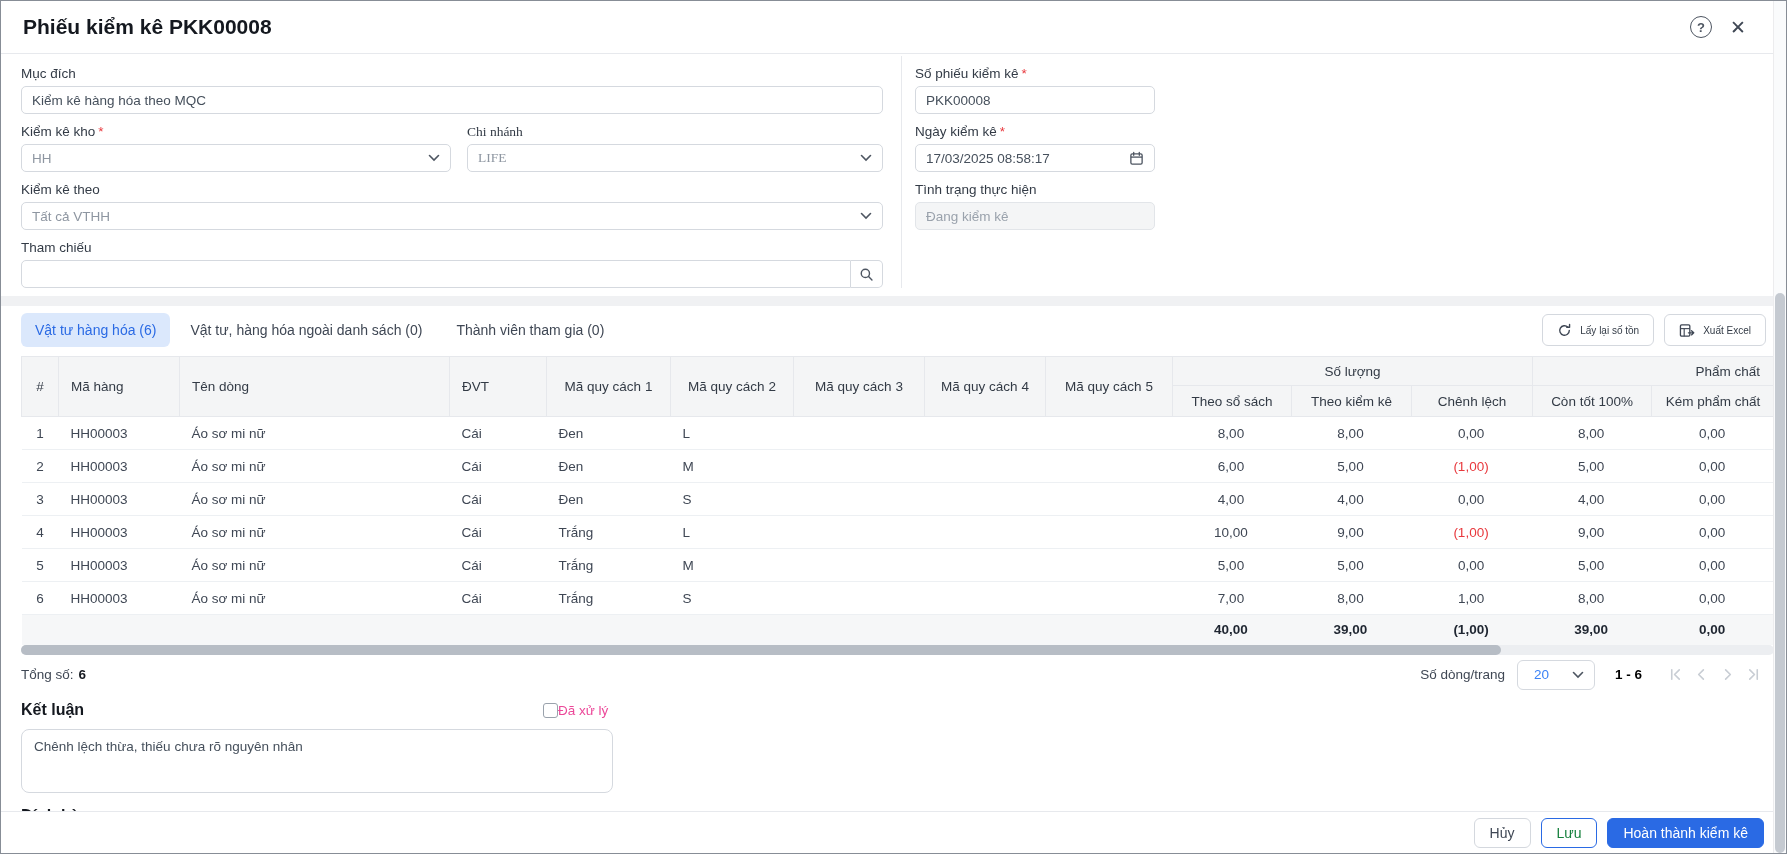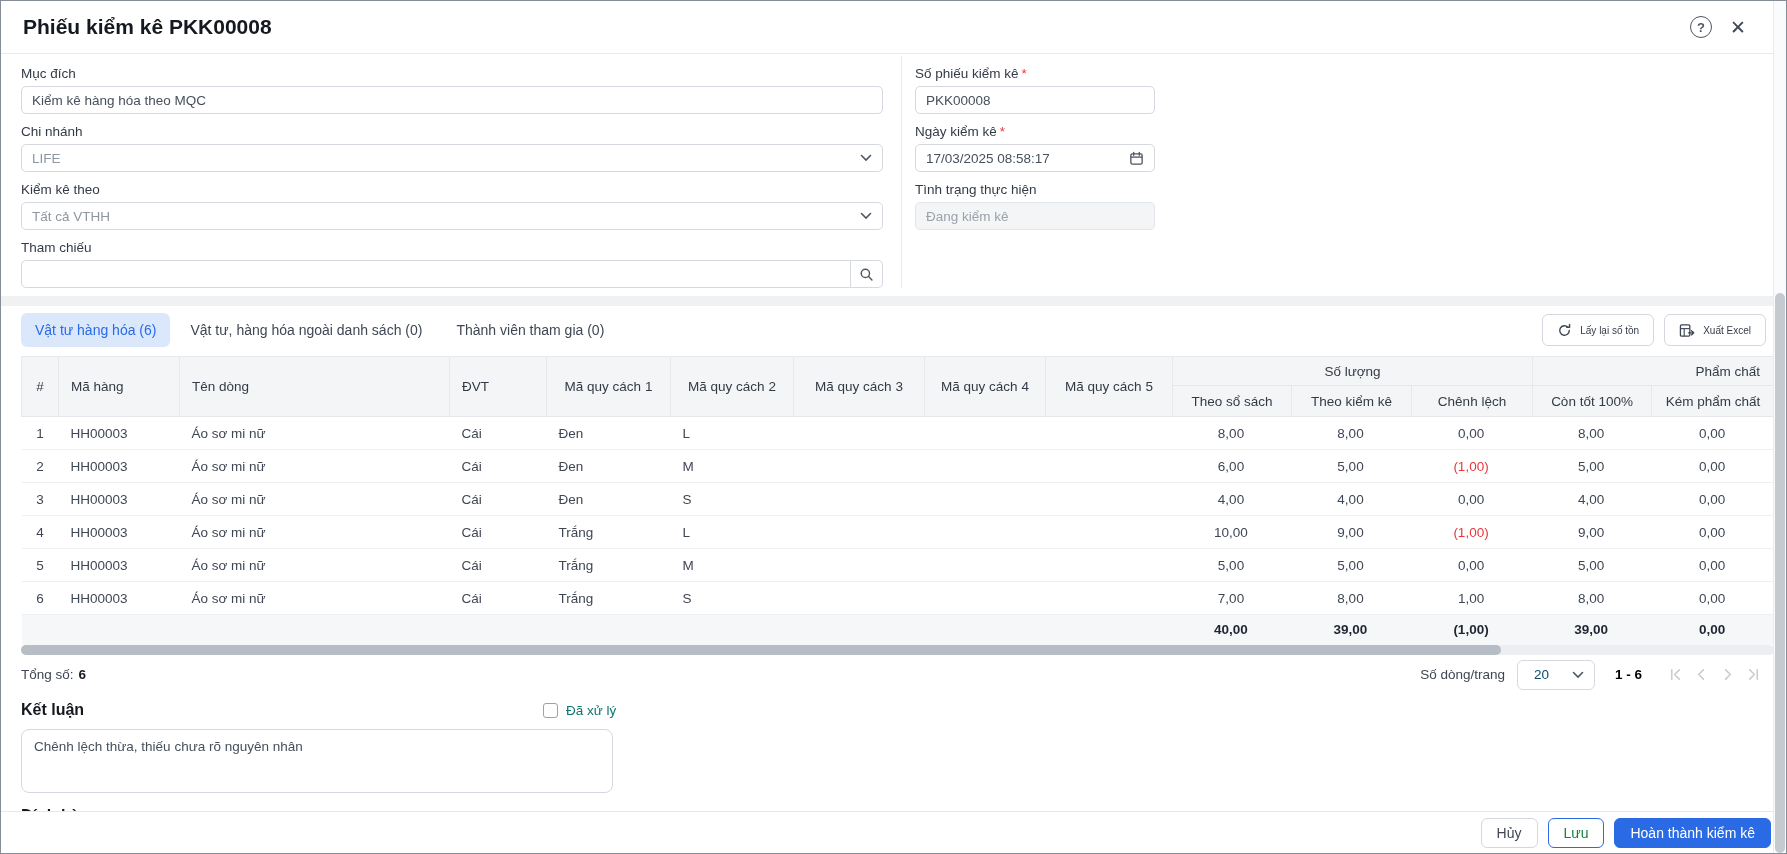--- a/index.html
+++ b/index.html
@@ -20,21 +20,21 @@
   .form-wrap { display: flex; padding: 2px 20px 8px 20px; }
   .form-left { width: 880px; flex: none; padding-right: 18px; }
   .form-right { flex: 1; border-left: 1px solid #e7e9ed; padding-left: 13px; }
   .field-label { font-size: 13.5px; line-height: 15px; color: #333b46; margin: 10px 0 5px; }
   .req { color: #e8383d; margin-left: 3px; }
   .ctl { height: 28px; border: 1px solid #d5d9df; border-radius: 5px; background: #fff; display: flex; align-items: center; padding: 0 10px; font-size: 13.5px; color: #46505c; }
   .ctl.sel { justify-content: space-between; color: #8e96a1; cursor: pointer; }
   .ctl.disabled { background: #f4f5f6; border-color: #e2e5e9; color: #9aa2ac; }
   .row2 { display: flex; gap: 16px; }
   .w430 { width: 430px; flex: none; }
-  .flex1 { flex: 1; }
+  .flex1 { flex: 1; font-family: Liberation Serif, serif; }
   .w202 { width: 240px; }
   .ref-group { display: flex; }
   .ref-group .ctl { flex: 1; border-radius: 5px 0 0 5px; }
   .ref-btn { width: 32px; height: 28px; border: 1px solid #d5d9df; border-left: none; border-radius: 0 5px 5px 0; background: #fff; display: flex; align-items: center; justify-content: center; cursor: pointer; }
   .date-ctl { justify-content: space-between; }
   
   .section-band { height: 10px; background: #f0f1f3; }
   
   .tabbar { height: 48px; display: flex; align-items: center; padding: 0 20px; }
   .tab { font-size: 14px; color: #3f4754; padding: 9px 14px; border-radius: 6px; margin-right: 6px; cursor: pointer; white-space: nowrap; }
@@ -54,34 +54,34 @@
   .grid td.neg { color: #e8383d; }
   .grid tr.total-row td { background: #f6f7f8; font-weight: bold; color: #1f2631; height: 30px; border-bottom: none; }
   
   .h-scroll { width: 1753px; height: 10px; margin-left: 20px; background: #eceef1; border-radius: 5px; position: relative; cursor: pointer; }
   .h-thumb { position: absolute; left: 0; top: 0; height: 10px; width: 1480px; background: #b7bdc5; border-radius: 5px; }
   
   .sum-row { height: 40px; display: flex; align-items: center; padding: 0 20px; font-size: 13.5px; color: #3f4754; }
   .sum-val { font-weight: bold; color: #14181f; margin-left: 5px; }
   .pag { margin-left: auto; display: flex; align-items: center; }
   .pag-label { margin-right: 12px; }
-  .page-size { width: 78px; height: 30px; border: 1px solid #d5d9df; border-radius: 6px; display: flex; align-items: center; justify-content: space-between; padding: 0 10px 0 16px; color: #0c4a6e; cursor: pointer; }
+  .page-size { width: 78px; height: 30px; border: 1px solid #d5d9df; border-radius: 6px; display: flex; align-items: center; justify-content: space-between; padding: 0 10px 0 16px; color: #3b82f6; cursor: pointer; }
   .pag-range { font-weight: bold; color: #000000; margin: 0 20px; }
   .nav-ico { width: 26px; height: 26px; display: flex; align-items: center; justify-content: center; cursor: pointer; }
   
   .concl-head { position: relative; margin: 6px 20px 8px; height: 20px; }
   .concl-title { font-size: 16px; font-weight: bold; color: #14181f; }
   .chk-group { position: absolute; left: 522px; top: 2px; display: flex; align-items: center; }
   .chkbox { width: 15px; height: 15px; border: 1.5px solid #9aa2ac; border-radius: 3px; background: #fff; cursor: pointer; }
-  .chk-label { font-size: 13.5px; color: #0f766e; margin-left: 8px; }
+  .chk-label { font-size: 13.5px; color: #ec4899; }
   .concl-text { width: 592px; height: 64px; margin-left: 20px; border: 1px solid #d5d9df; border-radius: 8px; padding: 9px 12px; font-family: inherit; font-size: 13.5px; color: #46505c; resize: none; display: block; }
   .clip-head { margin: 14px 0 0 20px; height: 8px; overflow: hidden; }
   .clip-head span { font-size: 16px; font-weight: bold; color: #14181f; }
   
-  .dlg-footer { position: absolute; left: 0; right: 0; bottom: 0; height: 42px; border-top: 1px solid #e7e9ed; background: #fff; display: flex; align-items: center; justify-content: flex-end; gap: 10px; padding-right: 15px; }
+  .dlg-footer { position: absolute; left: 0; right: 0; bottom: 0; height: 42px; border-top: 1px solid #e7e9ed; background: #fff; display: flex; align-items: center; justify-content: flex-end; gap: 10px; padding-right: 22px; }
   .btn { height: 30px; border-radius: 6px; font-size: 14px; padding: 0 15px; display: flex; align-items: center; cursor: pointer; font-family: inherit; }
   .btn-ghost { background: #fff; border: 1px solid #d4d8de; color: #3f4754; }
   .btn-line { background: #fff; border: 1px solid #2a6ae4; color: #15803d; }
   .btn-primary { background: #2a6ae4; border: 1px solid #2a6ae4; color: #fff; font-weight: 500; }
   
   .v-scroll { position: absolute; top: 0; right: 0; bottom: 0; width: 13px; background: #fafbfc; border-left: 1px solid #ececee; z-index: 6; }
   .v-thumb { position: absolute; top: 292px; bottom: 0; left: 1px; right: 1px; background: #c5cad1; border-radius: 5px; }
   svg { display: block; }
 </style>
 </head>
@@ -94,20 +94,31 @@
     <div class="close-x">✕</div>
   </div>
 </div>
 
 <div class="form-wrap">
   <div class="form-left">
     <div class="field-label">Mục đích</div>
     <div class="ctl">Kiểm kê hàng hóa theo MQC</div>
 
     <div class="row2">
+      <div class="w430">
+        <div class="field-label"><span>Kiểm kê kho</span><span class="req">*</span></div>
+        <div class="ctl sel">
+          <span>HH</span>
+          <span>
+              <svg width="12" height="8" viewBox="0 0 12 8">
+                <path d="M1.5 1.5 L6 6 L10.5 1.5" fill="none" stroke="#4d5561" stroke-width="1.6" stroke-linecap="round"></path>
+              </svg>
+            </span>
+        </div>
+      </div>
       <div class="flex1">
         <div class="field-label">Chi nhánh</div>
         <div class="ctl sel">
           <span>LIFE</span>
           <span>
               <svg width="12" height="8" viewBox="0 0 12 8">
                 <path d="M1.5 1.5 L6 6 L10.5 1.5" fill="none" stroke="#4d5561" stroke-width="1.6" stroke-linecap="round"></path>
               </svg>
             </span>
         </div>

